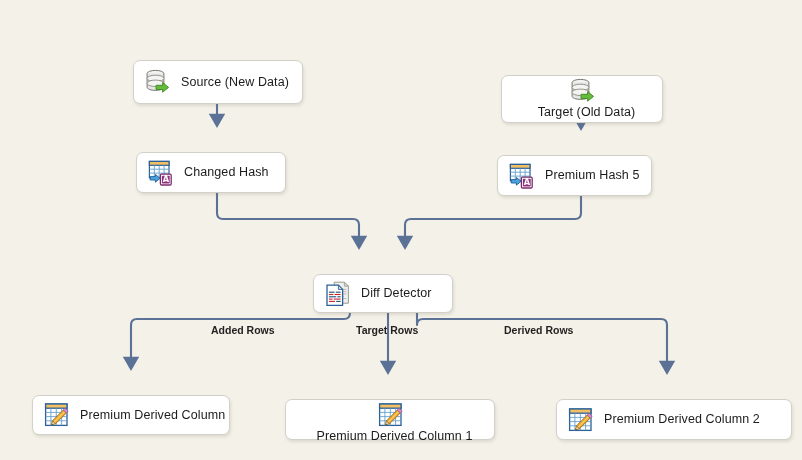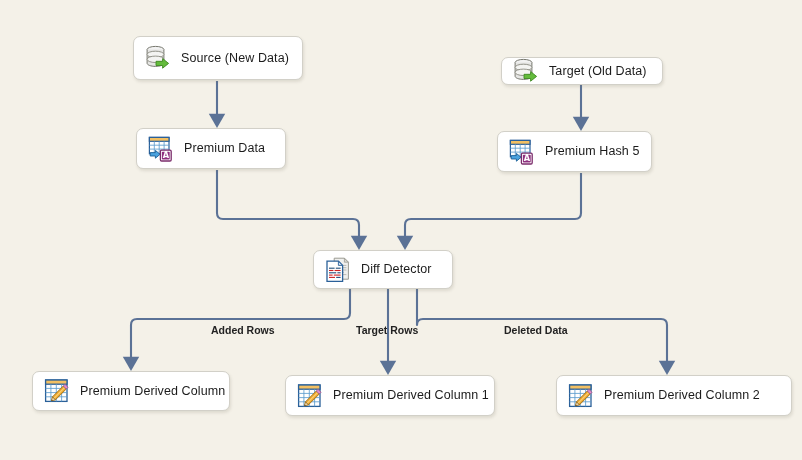--- a/index.html
+++ b/index.html
@@ -31,20 +31,21 @@
     position: absolute;
     box-sizing: border-box;
     background: #ffffff;
     border: 1px solid #d2d0c8;
     border-radius: 7px;
     box-shadow: 1px 2px 3px rgba(120,115,100,0.18);
     display: flex;
     align-items: center;
     padding-left: 9px;
     z-index: 5;
+    margin-top: 24px;
   }
   .node-icon {
     width: 30px;
     height: 30px;
     flex: 0 0 30px;
     position: relative;
     margin-right: 8px;
   }
   .node-label {
     font-size: 12.5px;
@@ -100,36 +101,36 @@
       <path d="M350,289 L350,313 Q350,319 344,319 L137,319 Q131,319 131,325 L131,363" marker-end="url(#arrow)"></path>
 
       <path d="M388,289 L388,367" marker-end="url(#arrow)"></path>
 
       <path d="M417,289 L417,325 Q417,319 423,319 L661,319 Q667,319 667,325 L667,367" marker-end="url(#arrow)"></path>
     </g>
   </svg>
 
   <div class="edge-label" style="left:211px; top:325px;">Added Rows</div>
   <div class="edge-label" style="left:356px; top:325px;">Target Rows</div>
-  <div class="edge-label" style="left:504px; top:325px;">Deleted Data</div>
+  <div class="edge-label" style="left:504px; top:325px;">Derived Rows</div>
 
   <div class="node" style="left:133px; top:36px; width:170px; height:44px;">
     <span class="node-icon">
       <svg class="ico-db" viewBox="0 0 30 30">
         <ellipse cx="12.5" cy="6.6" rx="8.4" ry="3.2" fill="#f2f2f2" stroke="#77786f" stroke-width="1"></ellipse>
         <path d="M4.1,6.6 L4.1,20.2 C4.1,22 7.9,23.4 12.5,23.4 C17.1,23.4 20.9,22 20.9,20.2 L20.9,6.6" fill="#e6e6e4" stroke="#77786f" stroke-width="1"></path>
         <ellipse cx="12.5" cy="11.4" rx="8.4" ry="3.2" fill="#f4f4f2" stroke="#8a8a80" stroke-width="0.9"></ellipse>
         <ellipse cx="12.5" cy="16.3" rx="8.4" ry="3.2" fill="#f4f4f2" stroke="#8a8a80" stroke-width="0.9"></ellipse>
         <path d="M13,18.3 L19.6,18.3 L19.6,15.6 L25.6,20.4 L19.6,25.2 L19.6,22.5 L13,22.5 Z" fill="#64bb3c" stroke="#3f8a22" stroke-width="0.9" stroke-linejoin="round"></path>
       </svg>
     </span>
     <span class="node-label">Source (New Data)</span>
   </div>
 
-  <div class="node" style="left:501px; top:57px; width:162px; height:28px;">
+  <div class="node" style="left:501px; top:51px; width:162px; height:48px;flex-direction:column;">
     <span class="node-icon">
       <svg class="ico-db" viewBox="0 0 30 30">
         <ellipse cx="12.5" cy="6.6" rx="8.4" ry="3.2" fill="#f2f2f2" stroke="#77786f" stroke-width="1"></ellipse>
         <path d="M4.1,6.6 L4.1,20.2 C4.1,22 7.9,23.4 12.5,23.4 C17.1,23.4 20.9,22 20.9,20.2 L20.9,6.6" fill="#e6e6e4" stroke="#77786f" stroke-width="1"></path>
         <ellipse cx="12.5" cy="11.4" rx="8.4" ry="3.2" fill="#f4f4f2" stroke="#8a8a80" stroke-width="0.9"></ellipse>
         <ellipse cx="12.5" cy="16.3" rx="8.4" ry="3.2" fill="#f4f4f2" stroke="#8a8a80" stroke-width="0.9"></ellipse>
         <path d="M13,18.3 L19.6,18.3 L19.6,15.6 L25.6,20.4 L19.6,25.2 L19.6,22.5 L13,22.5 Z" fill="#64bb3c" stroke="#3f8a22" stroke-width="0.9" stroke-linejoin="round"></path>
       </svg>
     </span>
     <span class="node-label">Target (Old Data)</span>
@@ -146,21 +147,21 @@
           <line x1="8.3" y1="7.3" x2="8.3" y2="19.8"></line>
           <line x1="13.2" y1="7.3" x2="13.2" y2="19.8"></line>
           <line x1="18.1" y1="7.3" x2="18.1" y2="19.8"></line>
         </g>
         <path d="M4.2,18.6 L9.4,18.6 L9.4,16.4 L14.1,20.3 L9.4,24.2 L9.4,22 L4.2,22 Z" fill="#4aa3df" stroke="#1b5f96" stroke-width="0.9" stroke-linejoin="round"></path>
         <rect x="14.4" y="16.2" width="10.8" height="10.8" rx="1.2" fill="#ffffff" stroke="#7b2d6b" stroke-width="1.3"></rect>
         <rect x="15.9" y="17.7" width="7.8" height="7.8" rx="0.8" fill="#8e2f7e"></rect>
         <text x="19.8" y="24" font-family="DejaVu Sans, sans-serif" font-size="8.2" font-weight="bold" fill="#ffffff" text-anchor="middle">A</text>
       </svg>
     </span>
-    <span class="node-label">Premium Data</span>
+    <span class="node-label">Changed Hash</span>
   </div>
 
   <div class="node" style="left:497px; top:131px; width:155px; height:41px;">
     <span class="node-icon">
       <svg class="ico-hash" viewBox="0 0 30 30">
         <rect x="3.4" y="3.4" width="19.6" height="16.4" fill="#ffffff" stroke="#2a6099" stroke-width="1.2"></rect>
         <rect x="3.4" y="3.4" width="19.6" height="3.9" fill="#f2c063" stroke="#2a6099" stroke-width="1.2"></rect>
         <g stroke="#5c9ccd" stroke-width="0.85">
           <line x1="3.4" y1="11.2" x2="23" y2="11.2"></line>
           <line x1="3.4" y1="15.1" x2="23" y2="15.1"></line>
@@ -229,21 +230,21 @@
           <line x1="9.6" y1="17.2" x2="25" y2="17.2" stroke="#fbd27a" stroke-width="1.1"></line>
           <path d="M9.6,15.1 L6.1,17.2 L9.6,19.3 Z" fill="#f5e6c8" stroke="#9a6a12" stroke-width="0.85"></path>
           <path d="M7.3,16.5 L6.1,17.2 L7.3,17.9 Z" fill="#3a3a3a"></path>
           <rect x="25" y="15.1" width="2.4" height="4.2" fill="#e48fd0" stroke="#9a5a8a" stroke-width="0.85"></rect>
         </g>
       </svg>
     </span>
     <span class="node-label">Premium Derived Column</span>
   </div>
 
-  <div class="node" style="left:285px; top:375px; width:210px; height:41px;">
+  <div class="node" style="left:285px; top:375px; width:210px; height:41px;flex-direction:column;">
     <span class="node-icon">
       <svg class="ico-derived" viewBox="0 0 30 30">
         <rect x="3.6" y="4" width="21.4" height="21.4" fill="#ffffff" stroke="#2a6099" stroke-width="1.3"></rect>
         <rect x="3.6" y="4" width="21.4" height="4.2" fill="#f2c063" stroke="#2a6099" stroke-width="1.3"></rect>
         <g stroke="#5c9ccd" stroke-width="0.85">
           <line x1="3.6" y1="12.4" x2="25" y2="12.4"></line>
           <line x1="3.6" y1="16.6" x2="25" y2="16.6"></line>
           <line x1="3.6" y1="20.8" x2="25" y2="20.8"></line>
           <line x1="8.9" y1="8.2" x2="8.9" y2="25.4"></line>
           <line x1="14.3" y1="8.2" x2="14.3" y2="25.4"></line>

